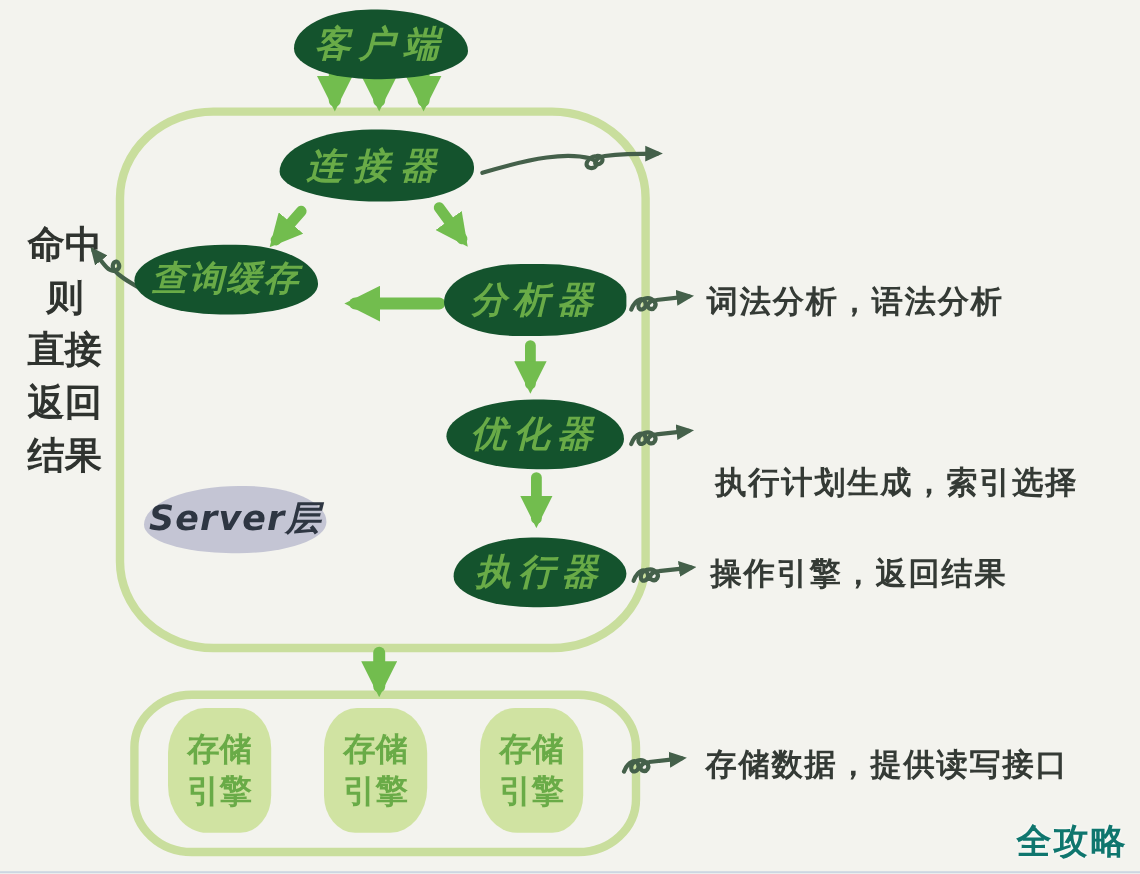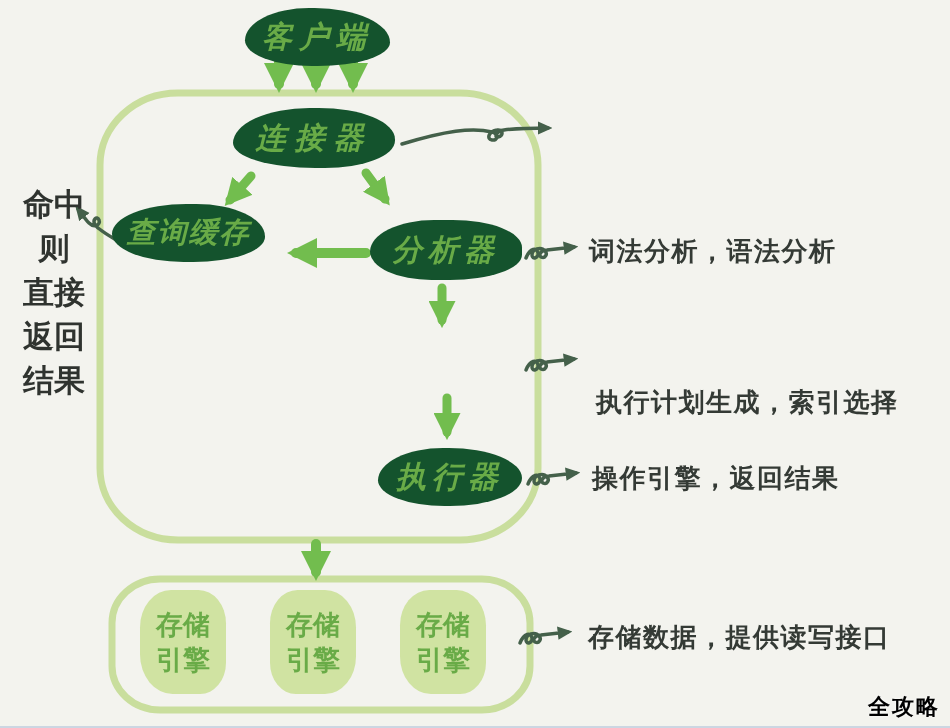--- a/index.html
+++ b/index.html
@@ -40,21 +40,21 @@
   .ann3{left:596px;top:348px;margin-top:37px;}
   .ann4{left:592px;top:461px;}
   .ann5{left:588px;top:620px;}
   .v-note{
     position:absolute;left:14px;top:158px;width:80px;
     font-size:31px;font-weight:600;color:#2f332f;line-height:1.42;
     text-align:center;white-space:pre-line;margin-top:24px;
   }
   .watermark{
     position:absolute;right:10px;bottom:6px;
-    font-size:22px;font-weight:bold;color:#000000;letter-spacing:2px;
+    font-size:29px;font-weight:bold;color:#0f766e;letter-spacing:2px;
     text-shadow:0 0 3px #fff;
   }
   .bottom-edge{position:absolute;left:0;bottom:0;width:100%;height:2px;background:#ccd6e2;}
 </style>
 </head>
 <body>
 
 <div class="stage">
 
   <svg class="overlay" viewBox="0 0 950 728">
@@ -95,21 +95,23 @@
     <use href="#squiggle" x="526" y="466"></use>
     <use href="#squiggle" x="518" y="625"></use>
 
     <path d="M118,241 C106,234 99,230 95,225 C92,220 97,215 99,220 C101,225 94,228 89,223 C85,219 82,214 78,209" fill="none" stroke="#44604a" stroke-width="3.5" stroke-linecap="round" marker-end="url(#ah-dark)"></path>
   </svg>
 
   <div class="bubble b-client">客户端</div>
   <div class="bubble b-connector">连接器</div>
   <div class="bubble b-qcache">查询缓存</div>
   <div class="bubble b-analyzer">分析器</div>
+  <div class="bubble b-optimizer">优化器</div>
   <div class="bubble b-executor">执行器</div>
+  <div class="bubble b-server">Server层</div>
 
   <div class="engine e1">存储
 引擎</div>
   <div class="engine e2">存储
 引擎</div>
   <div class="engine e3">存储
 引擎</div>
 
   <div class="ann ann2">词法分析，语法分析</div>
   <div class="ann ann3">执行计划生成，索引选择</div>

